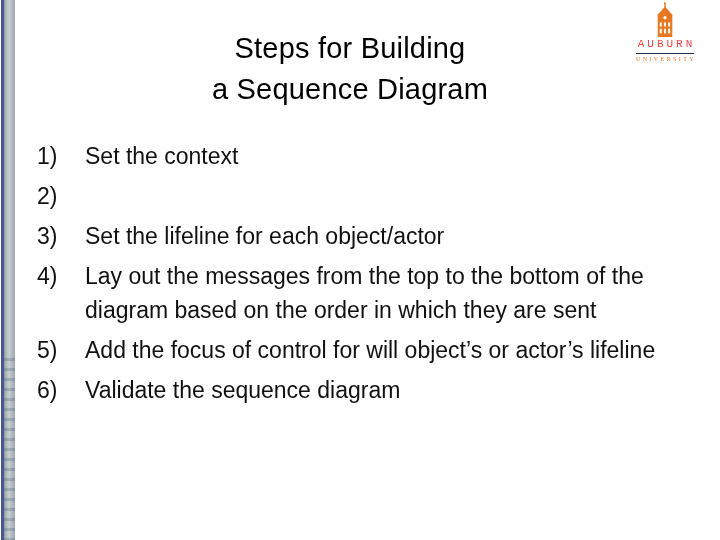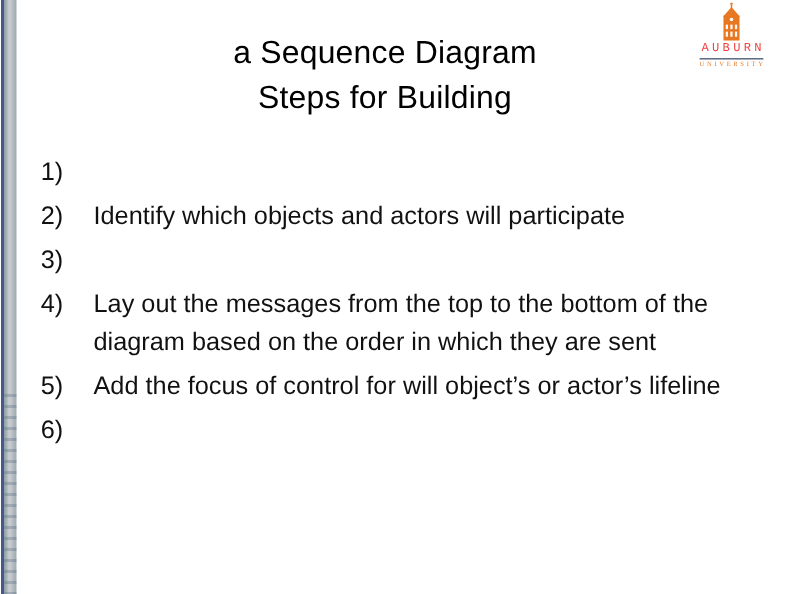--- a/index.html
+++ b/index.html
@@ -120,45 +120,47 @@
   }
 </style>
 </head>
 <body>
 
 <div class="edge-strip">
   <div class="edge-ridges"></div>
 </div>
 
 <div class="title">
+  <div>Steps for Building</div>
   <div>a Sequence Diagram</div>
-  <div>Steps for Building</div>
 </div>
 
 <ol class="steps">
   <li>
     <span class="marker">1)</span>
+    <span class="text">Set the context</span>
   </li>
   <li>
     <span class="marker">2)</span>
-    <span class="text">Identify which objects and actors will participate</span>
   </li>
   <li>
     <span class="marker">3)</span>
+    <span class="text">Set the lifeline for each object/actor</span>
   </li>
   <li>
     <span class="marker">4)</span>
     <span class="text">Lay out the messages from the top to the bottom of the diagram based on the order in which they are sent</span>
   </li>
   <li>
     <span class="marker">5)</span>
     <span class="text">Add the focus of control for will object’s or actor’s lifeline</span>
   </li>
   <li>
     <span class="marker">6)</span>
+    <span class="text">Validate the sequence diagram</span>
   </li>
 </ol>
 
 <div class="logo">
   <svg class="tower" viewBox="0 0 26 36" aria-hidden="true">
     <g fill="#e87722">
       <circle cx="13" cy="1.3" r="1.1"></circle>
       <rect x="12.3" y="1.8" width="1.4" height="4.2"></rect>
       <polygon points="5,13.5 13,4.5 21,13.5"></polygon>
       <rect x="5.5" y="12.5" width="15" height="23.5"></rect>

